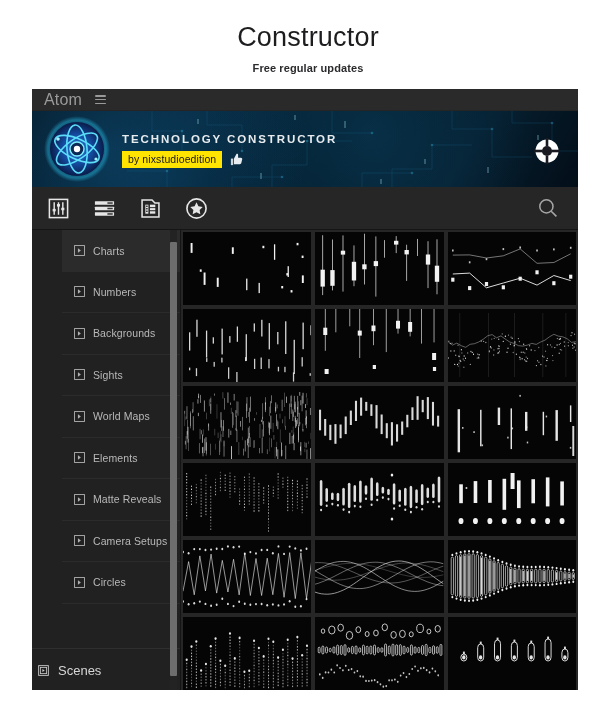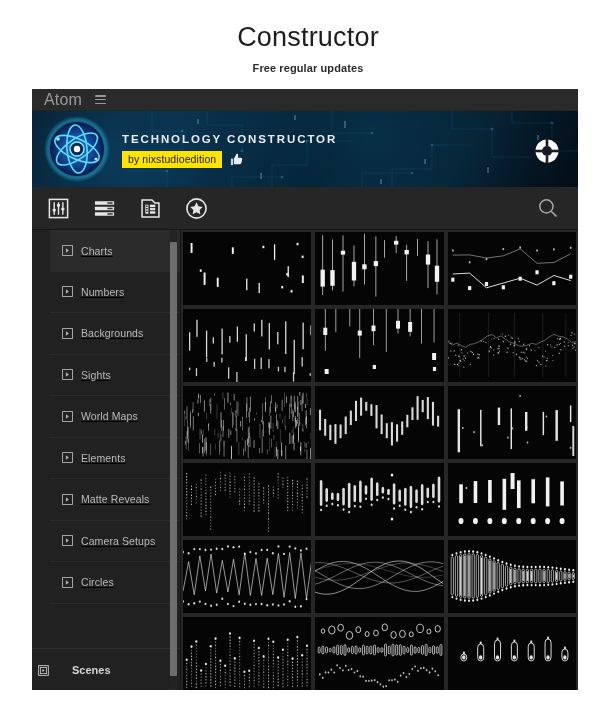--- a/index.html
+++ b/index.html
@@ -183,22 +183,21 @@
     width: 148px;
     background: #212121;
     display: flex;
     flex-direction: column;
     border-right: 1px solid #141414;
   }
   .sidebar-scroll {
     flex: 1;
     position: relative;
     overflow: hidden;
-    padding-left: 18px;
-    text-decoration: underline;
+    padding-left: 30px;
   }
   .side-item {
     height: 41.5px;
     display: flex;
     align-items: center;
     gap: 8px;
     padding-left: 12px;
     border-bottom: 1px solid #2b2b2b;
     cursor: pointer;
     box-sizing: border-box;
@@ -220,24 +219,23 @@
     height: 42px;
     display: flex;
     align-items: center;
     gap: 9px;
     padding-left: 6px;
     background: #212121;
     border-top: 1px solid #2f2f2f;
     cursor: pointer;
   }
   .sidebar-footer .side-label {
-    font-size: 11px;
+    font-size: 13px;
     color: #d6d6d6;
-    font-weight: 700;
-    margin-left: 14px;
+    font-weight: 400;
   }
   .sb-track {
     position: absolute;
     right: 3px;
     top: 0;
     width: 7px;
     height: 100%;
     background: #232323;
   }
   .sb-thumb {

